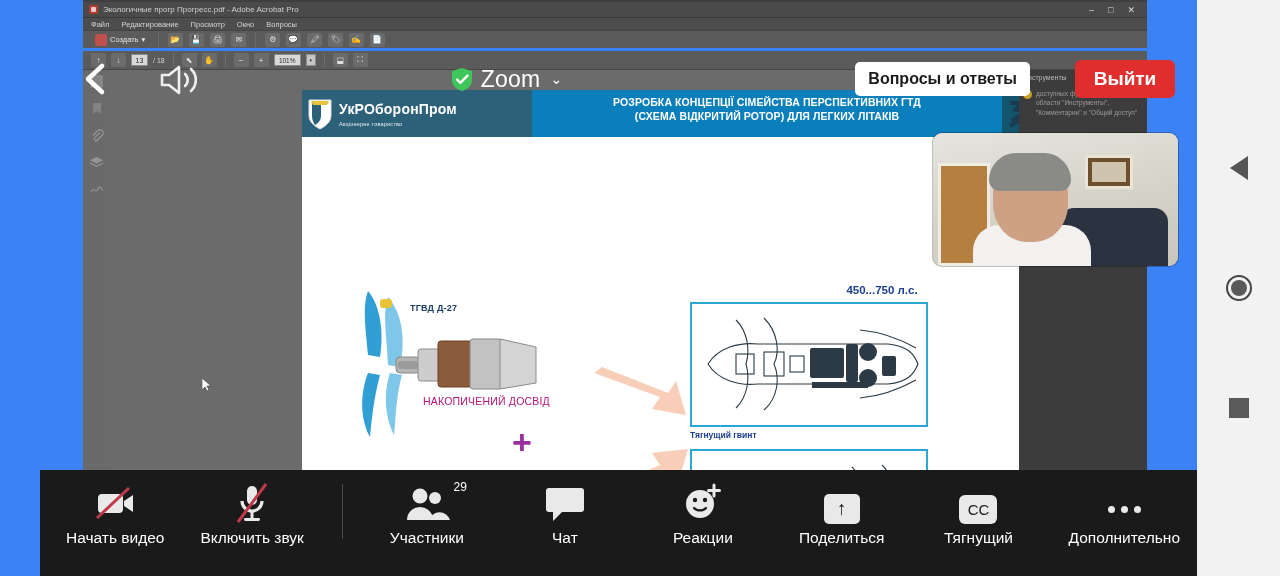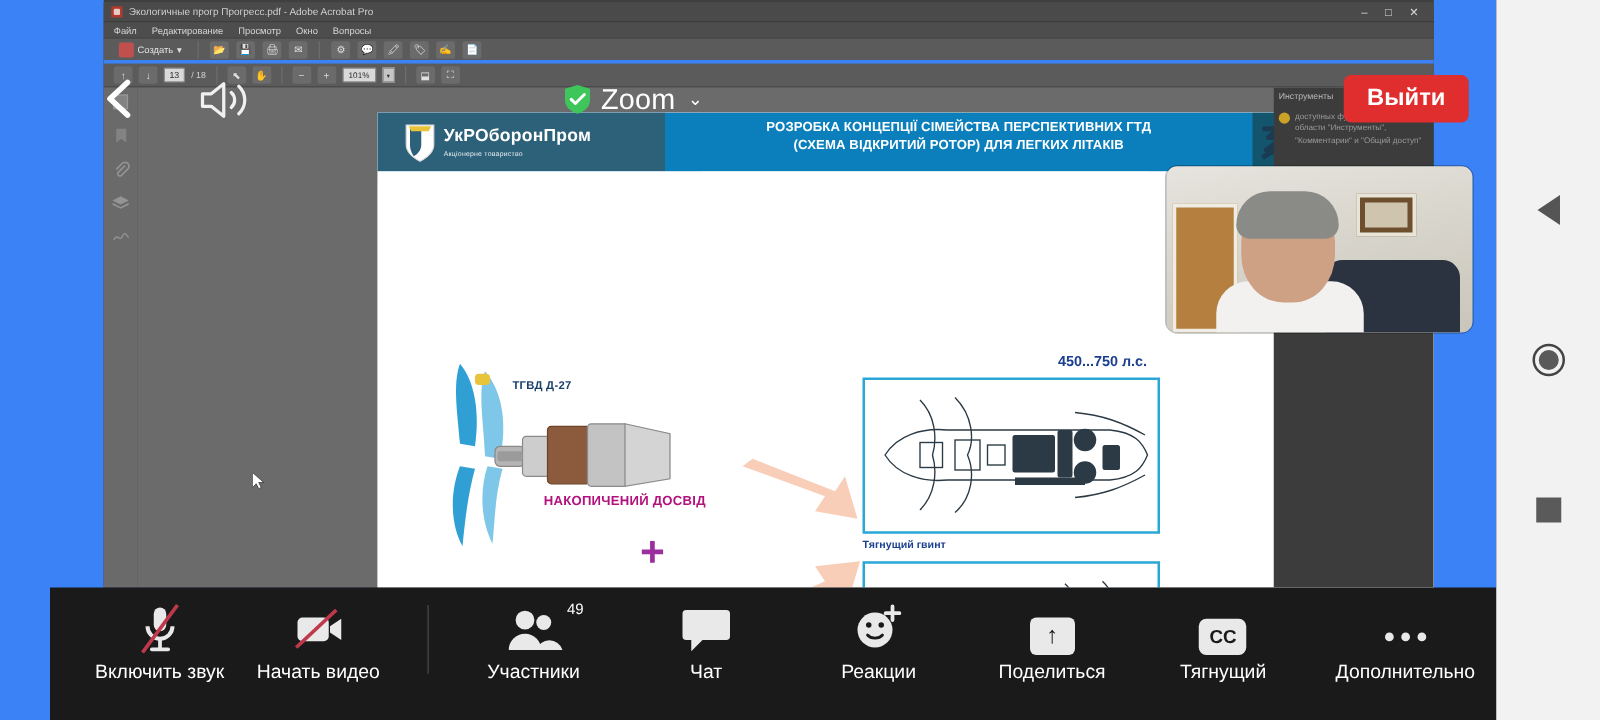--- a/index.html
+++ b/index.html
@@ -121,21 +121,21 @@
   
   .slide{
     position:absolute; left:192px; top:20px; width:875px; height:440px;
     background:#ffffff; overflow:hidden;
   }
   .slide-header{
     position:relative; height:47px; background:#0b7fbc; overflow:hidden;
   }
   .slide-header-left{
     position:absolute; left:0; top:0; width:230px; height:47px;
-    background:#2d6179; display:flex; align-items:center; gap:5px; padding-left:20px;
+    background:#2d6179; display:flex; align-items:center; gap:5px; padding-left:4px;
   }
   .uop-shield{
     width:28px;height:34px;flex:none;position:relative;
   }
   .uop-text{ color:#fff; }
   .uop-main{ font-size:14px; font-weight:bold; letter-spacing:.2px; line-height:1; }
   .uop-sub{ font-size:5.5px; opacity:.9; margin-top:3px; letter-spacing:.2px;}
   .slide-title{
     position:absolute; left:230px; right:175px; top:5px;
     text-align:center; color:#ffffff; font-weight:bold; font-size:10.5px;
@@ -151,22 +151,22 @@
     position:absolute; left:0; right:0; top:47px; height:22px; overflow:hidden;
   }
 
   .slide-body{ position:absolute; left:0; top:47px; right:0; bottom:0; background:#fff; }
 
   .lbl-d27{
     position:absolute; left:108px; top:166px; color:#1a3f6b;
     font-size:9px; font-weight:bold; letter-spacing:.2px;
   }
   .lbl-exp{
-    position:absolute; left:133px; top:258px; color:#b3127d;
-    font-size:10.5px; font-weight:bold; letter-spacing:.2px;
+    position:absolute; left:121px; top:258px; color:#b3127d;
+    font-size:10.5px; font-weight:normal; letter-spacing:.2px;
   }
   .plus-sign{
     position:absolute; left:210px; top:288px; color:#9c2fa0;
     font-size:34px; font-weight:bold; line-height:1;
   }
   .hp-label{
     position:absolute; left:460px; top:147px; width:240px; text-align:center;
     color:#1a3f8f; font-size:11.5px; font-weight:bold;
   }
   .eng-box{
@@ -240,21 +240,21 @@
     display:flex; flex-direction:column; align-items:center; gap:5px;
     color:#ffffff; font-size:15.5px; min-width:84px; position:relative;
   }
   .tool-icon{ height:42px; display:flex; align-items:flex-end; justify-content:center; position:relative;}
   .divider-v{ width:1px; height:55px; background:#4a4a4a; align-self:flex-start; margin-top:2px;}
   .badge{
     position:absolute; top:-2px; right:-16px; color:#fff; font-size:12px;
   }
   .cc-box{
     width:38px;height:29px;background:#e9e9e9;border-radius:6px;color:#1a1a1a;
-    display:flex;align-items:center;justify-content:center;font-size:15px;font-weight:bold;
+    display:flex;align-items:center;justify-content:center;font-size:15px;font-weight:normal;
   }
   .share-box{
     width:36px;height:30px;background:#e9e9e9;border-radius:5px;color:#1a1a1a;
     display:flex;align-items:center;justify-content:center;font-size:19px;
   }
   .dots{ display:flex; gap:6px; align-items:center; height:30px;}
   .dot{ width:7px;height:7px;border-radius:50%;background:#e9e9e9;}
 
   .cursor-arrow{ position:absolute; left:92px; top:308px; width:10px; height:13px;}
 </style>
@@ -522,69 +522,70 @@
       <span class="shield">
         <svg width="22" height="25" viewBox="0 0 22 25">
           <path d="M11 1 L21 4 v9c0 6-5 9.5-10 11C6 22.5 1 19 1 13V4z" fill="#3ec65a"></path>
           <path d="M6 12.5 l3.3 3.3 L16.5 8.6" fill="none" stroke="#fff" stroke-width="2.4" stroke-linecap="round" stroke-linejoin="round"></path>
         </svg>
       </span>
       <span class="zoom-word">Zoom</span>
       <span class="zoom-caret2">⌄</span>
     </div>
 
+    <div class="qa-pill">Вопросы и ответы</div>
     <div class="leave-btn">Выйти</div>
 
     <div class="self-view">
       <div class="sv-wall"></div>
       <div class="sv-door"></div>
       <div class="sv-pic"></div>
       <div class="sv-chair"></div>
       <div class="sv-body"></div>
       <div class="sv-head"></div>
       <div class="sv-hair"></div>
     </div>
 
     <div class="zoom-bottombar">
 
+      <div class="tool-item" style="margin-left:26px">
+        <span class="tool-icon">
+          <svg width="44" height="42" viewBox="0 0 44 42">
+            <rect x="5" y="12" width="25" height="19" rx="4" fill="#e9e9e9"></rect>
+            <path d="M31 19 L40 13 v17 l-9 -6 Z" fill="#e9e9e9"></path>
+            <path d="M4 36 L36 6" stroke="#c0394b" stroke-width="3"></path>
+          </svg>
+        </span>
+        <span>Начать видео</span>
+      </div>
+
       <div class="tool-item" style="margin-left:36px">
         <span class="tool-icon">
           <svg width="40" height="42" viewBox="0 0 40 42">
             <rect x="15" y="4" width="10" height="19" rx="5" fill="#e9e9e9"></rect>
             <path d="M10 19 a10 10 0 0 0 20 0" fill="none" stroke="#e9e9e9" stroke-width="3.2"></path>
             <rect x="18.5" y="29" width="3" height="8" fill="#e9e9e9"></rect>
             <rect x="12" y="36" width="16" height="3" rx="1.4" fill="#e9e9e9"></rect>
             <path d="M6 40 L34 2" stroke="#c0394b" stroke-width="3"></path>
           </svg>
         </span>
         <span>Включить звук</span>
       </div>
 
-      <div class="tool-item" style="margin-left:26px">
-        <span class="tool-icon">
-          <svg width="44" height="42" viewBox="0 0 44 42">
-            <rect x="5" y="12" width="25" height="19" rx="4" fill="#e9e9e9"></rect>
-            <path d="M31 19 L40 13 v17 l-9 -6 Z" fill="#e9e9e9"></path>
-            <path d="M4 36 L36 6" stroke="#c0394b" stroke-width="3"></path>
-          </svg>
-        </span>
-        <span>Начать видео</span>
-      </div>
-
       <div class="divider-v" style="margin-left:38px"></div>
 
       <div class="tool-item" style="margin-left:42px">
         <span class="tool-icon">
           <svg width="48" height="42" viewBox="0 0 48 42">
             <circle cx="17" cy="14" r="7.5" fill="#e9e9e9"></circle>
             <circle cx="32" cy="16" r="6" fill="#e9e9e9"></circle>
             <path d="M4 38 a13 13 0 0 1 26 0 Z" fill="#e9e9e9"></path>
             <path d="M26 38 a11 11 0 0 1 21 0 Z" fill="#e9e9e9"></path>
           </svg>
-          <span class="badge">49</span>
+          <span class="badge">29</span>
         </span>
         <span>Участники</span>
       </div>
 
       <div class="tool-item" style="margin-left:54px">
         <span class="tool-icon">
           <svg width="42" height="42" viewBox="0 0 42 42">
             <path d="M5 6 h32 a3 3 0 0 1 3 3 v18 a3 3 0 0 1 -3 3 H18 L9 39 v-9 H5 a3 3 0 0 1 -3 -3 V9 a3 3 0 0 1 3 -3 Z" fill="#e9e9e9"></path>
           </svg>
         </span>

